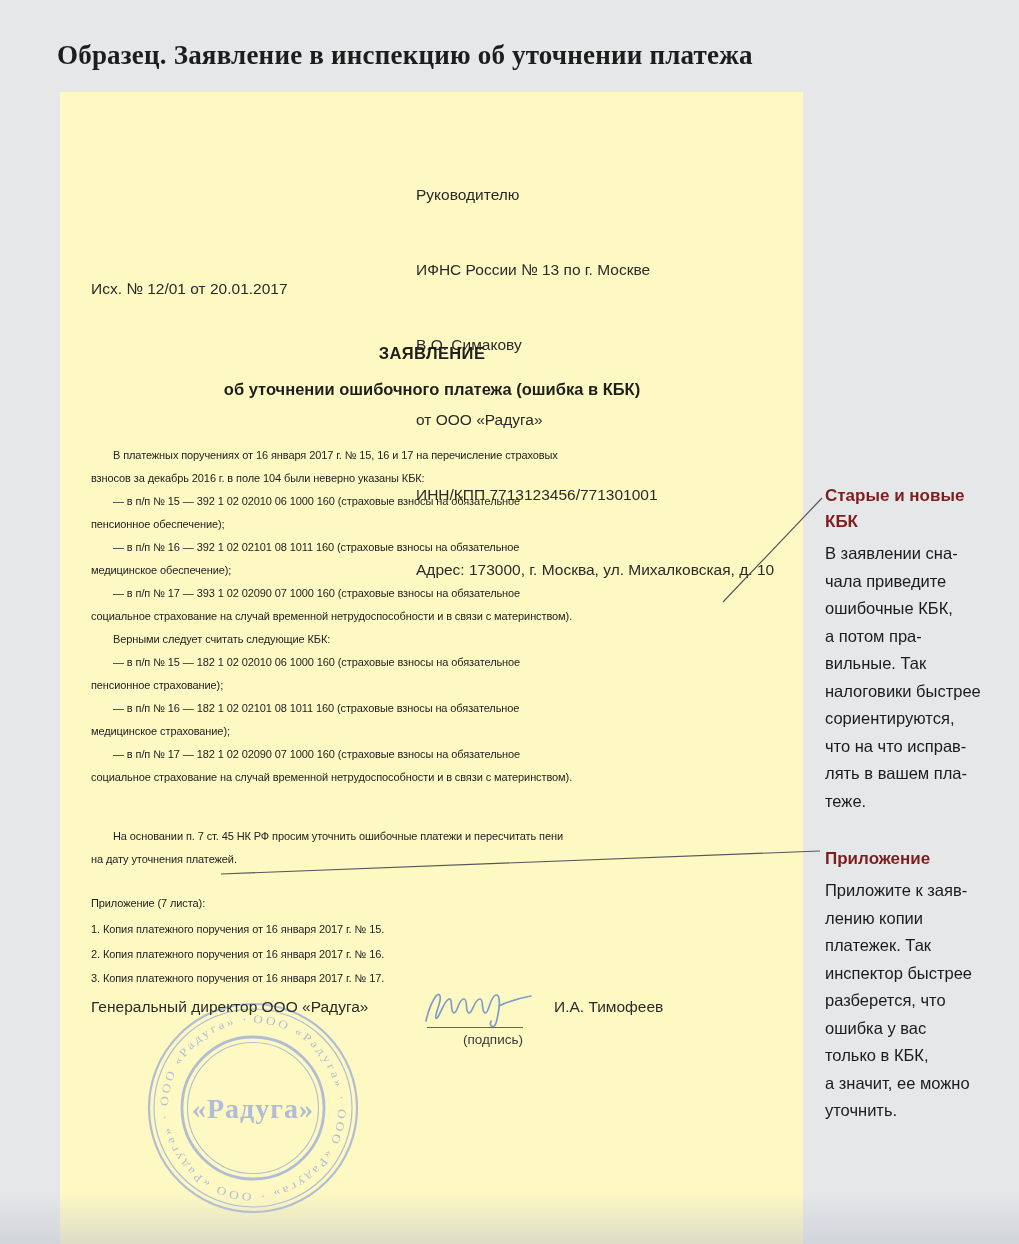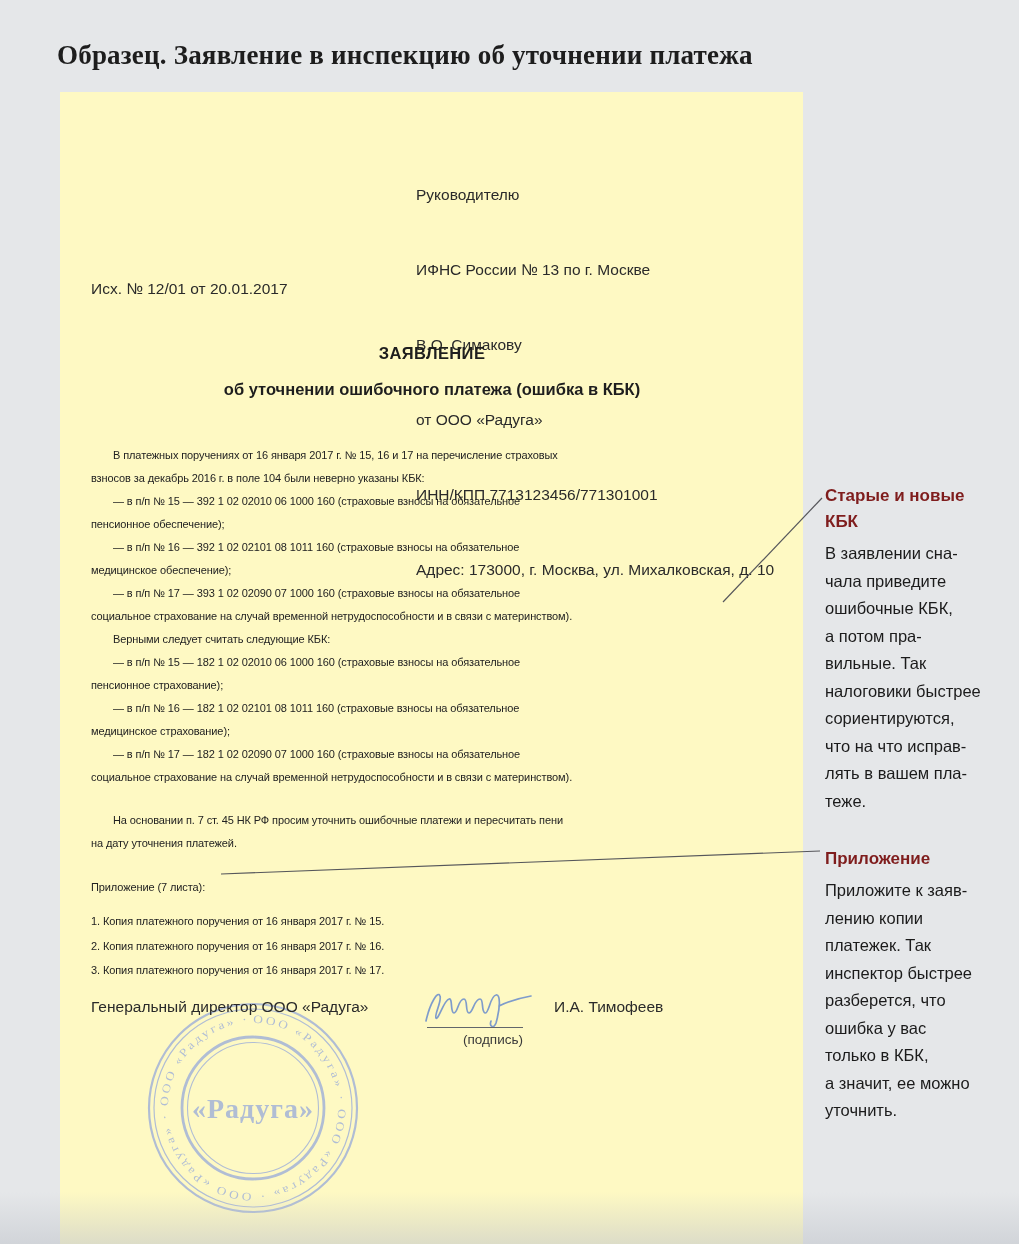--- a/index.html
+++ b/index.html
@@ -43,25 +43,25 @@
   .doc-subheading {
     position:absolute; left:31px; right:30px; top:288px;
     text-align:center; font-weight:700; font-size:16.5px; color:#1e1e1e;
   }
 
   .doc-body {
     position:absolute; left:31px; top:352px; width:712px;
     font-size:11px; line-height:23px; letter-spacing:-0.1px; color:#222;
   }
   .doc-body p { white-space:pre-line; text-indent:22px; }
-  .doc-body .basis { margin-top:20px; }
+  .doc-body .basis { margin-top:36px; }
 
   .attachments { margin-top:21px; }
   .attachments .att-title { text-indent:0; }
-  .attachment-list { margin-top:10px; }
+  .attachment-list { margin-top:2px; }
   .attachment-list p { text-indent:0; line-height:24.5px; }
 
   .sig-position { position:absolute; left:31px; top:906px; font-size:15.5px; color:#2a2a2a; z-index:2; }
   .sig-name     { position:absolute; left:494px; top:906px; font-size:15.5px; color:#2a2a2a; z-index:2; }
   .sig-script   { position:absolute; left:360px; top:885px; z-index:2; }
   .sig-line     { position:absolute; left:367px; top:935px; width:96px; height:1px; background:#62666b; z-index:2; }
   .sig-caption  { position:absolute; left:367px; top:940px; width:96px; text-align:right;
                   font-size:13.5px; color:#3a3a3a; z-index:2; }
 
   .stamp { position:absolute; left:85px; top:908px; opacity:0.85; z-index:1; }

